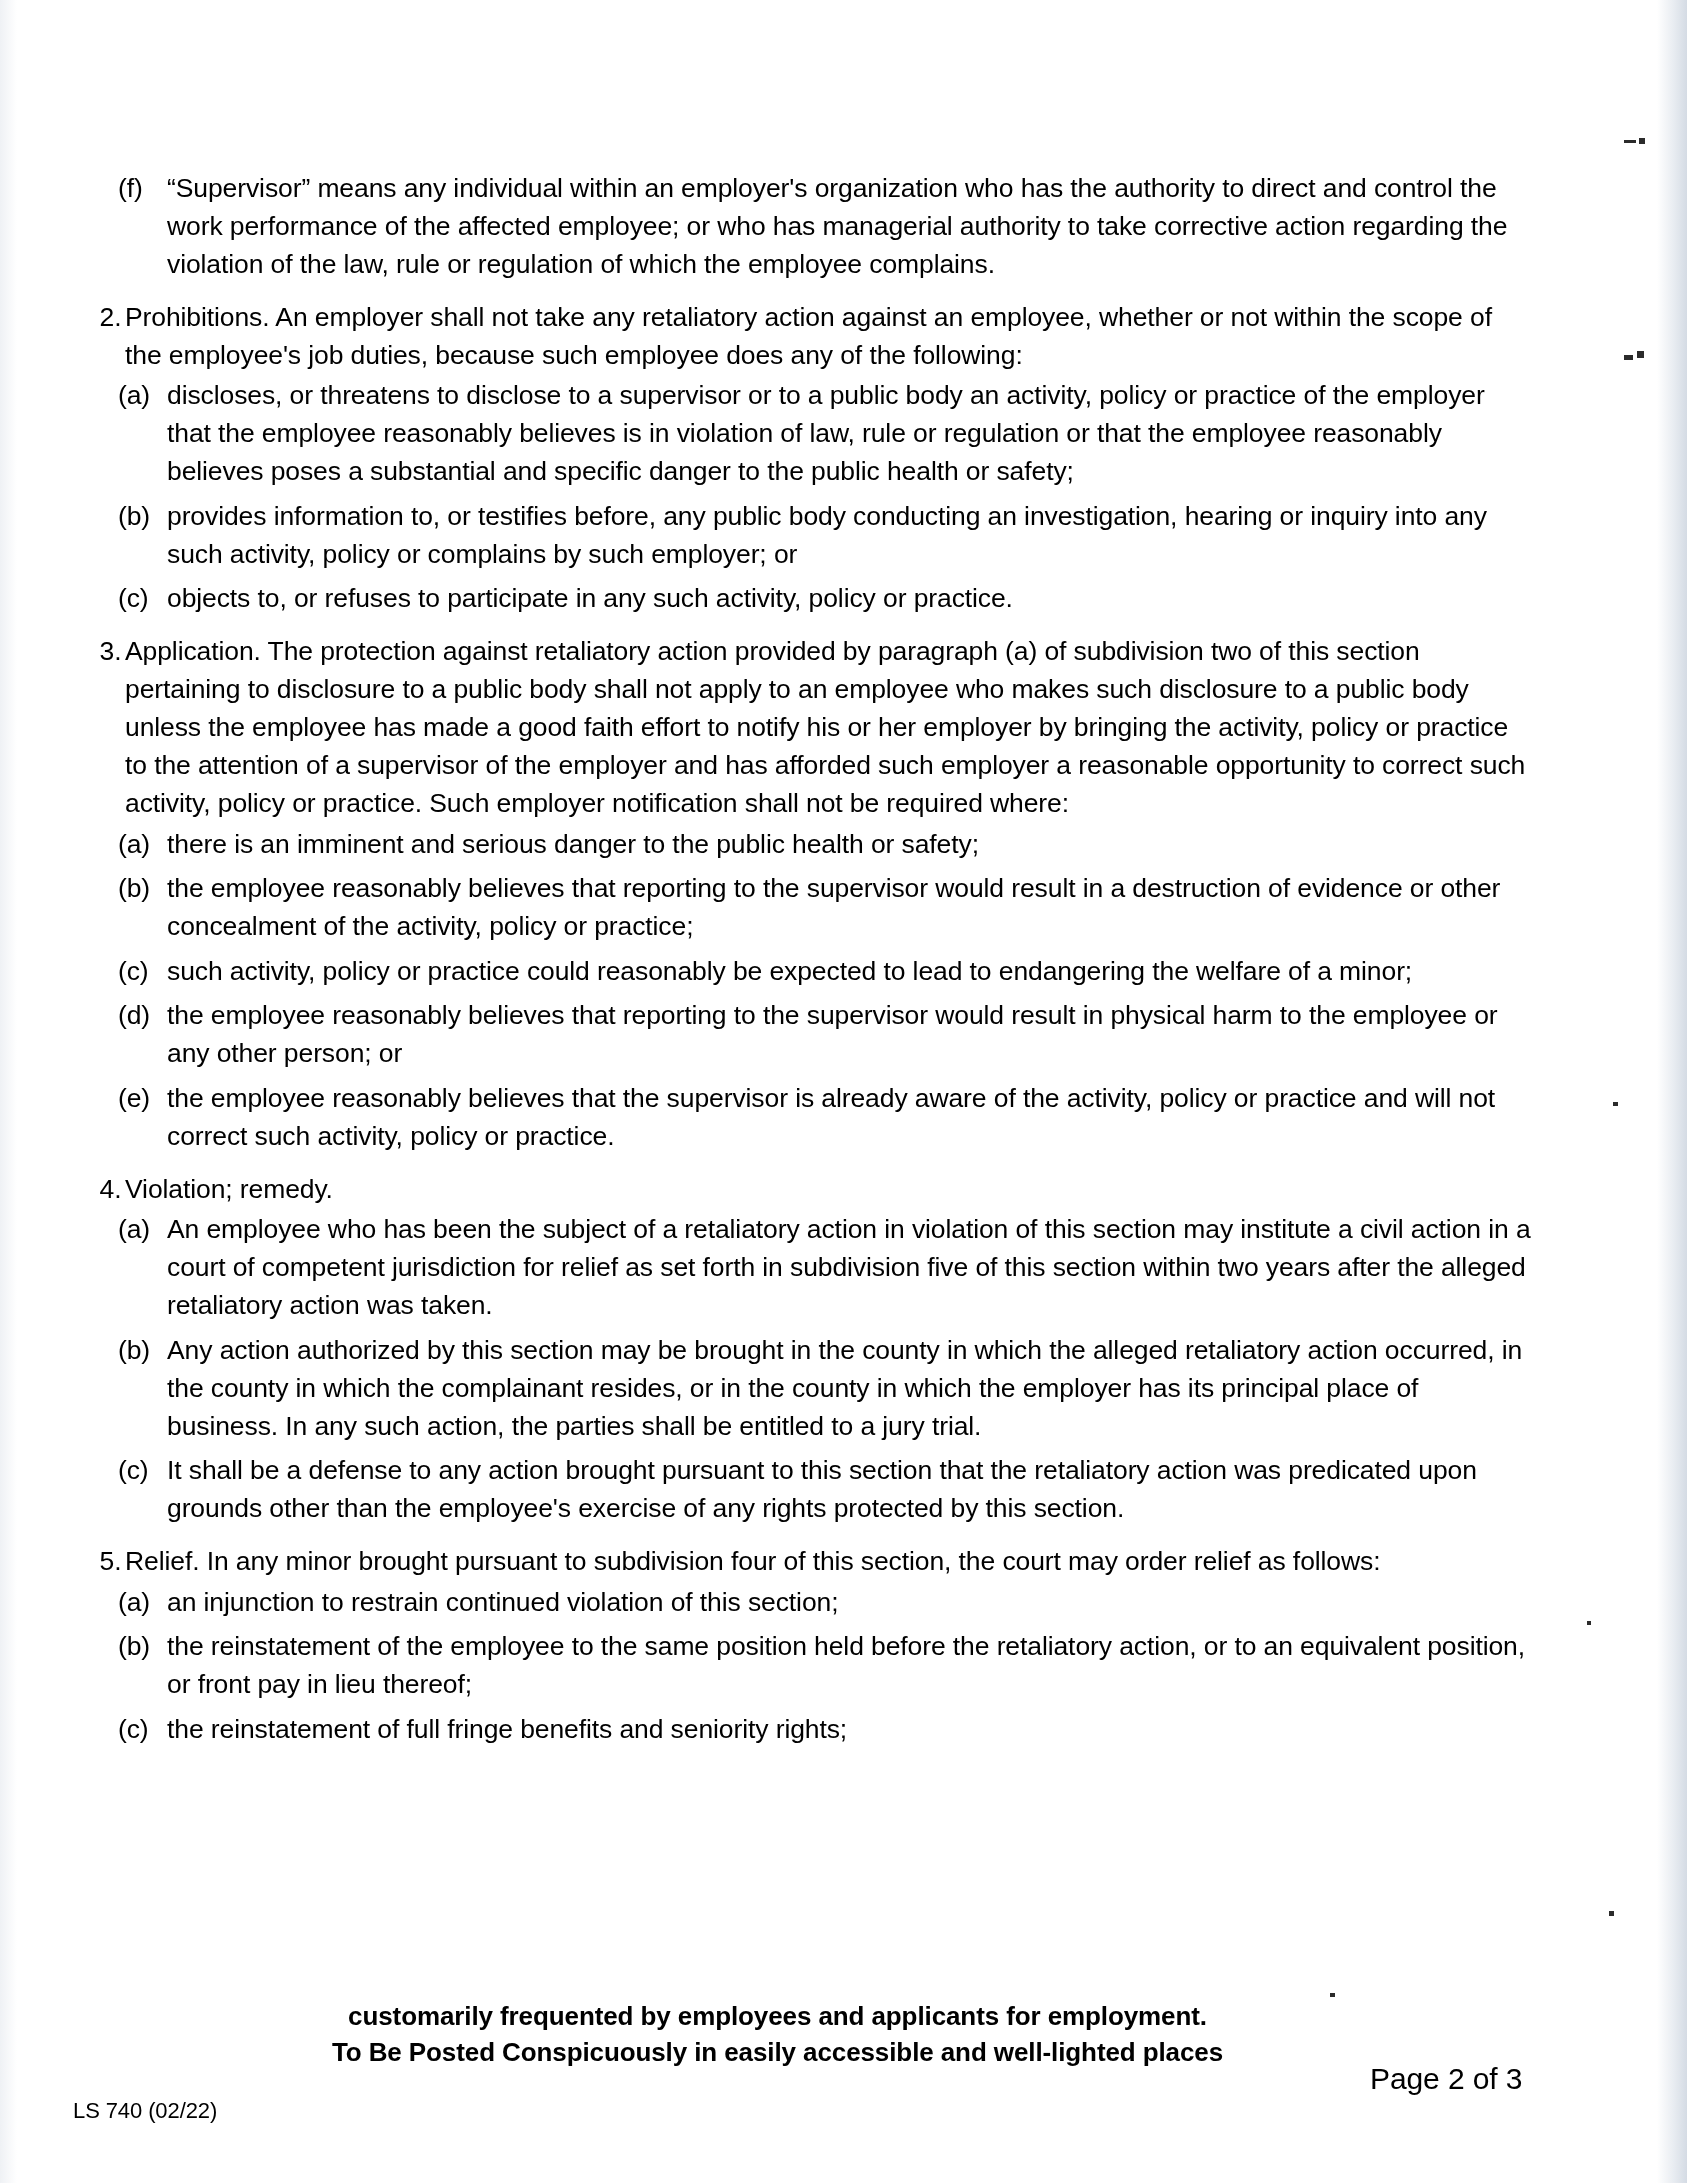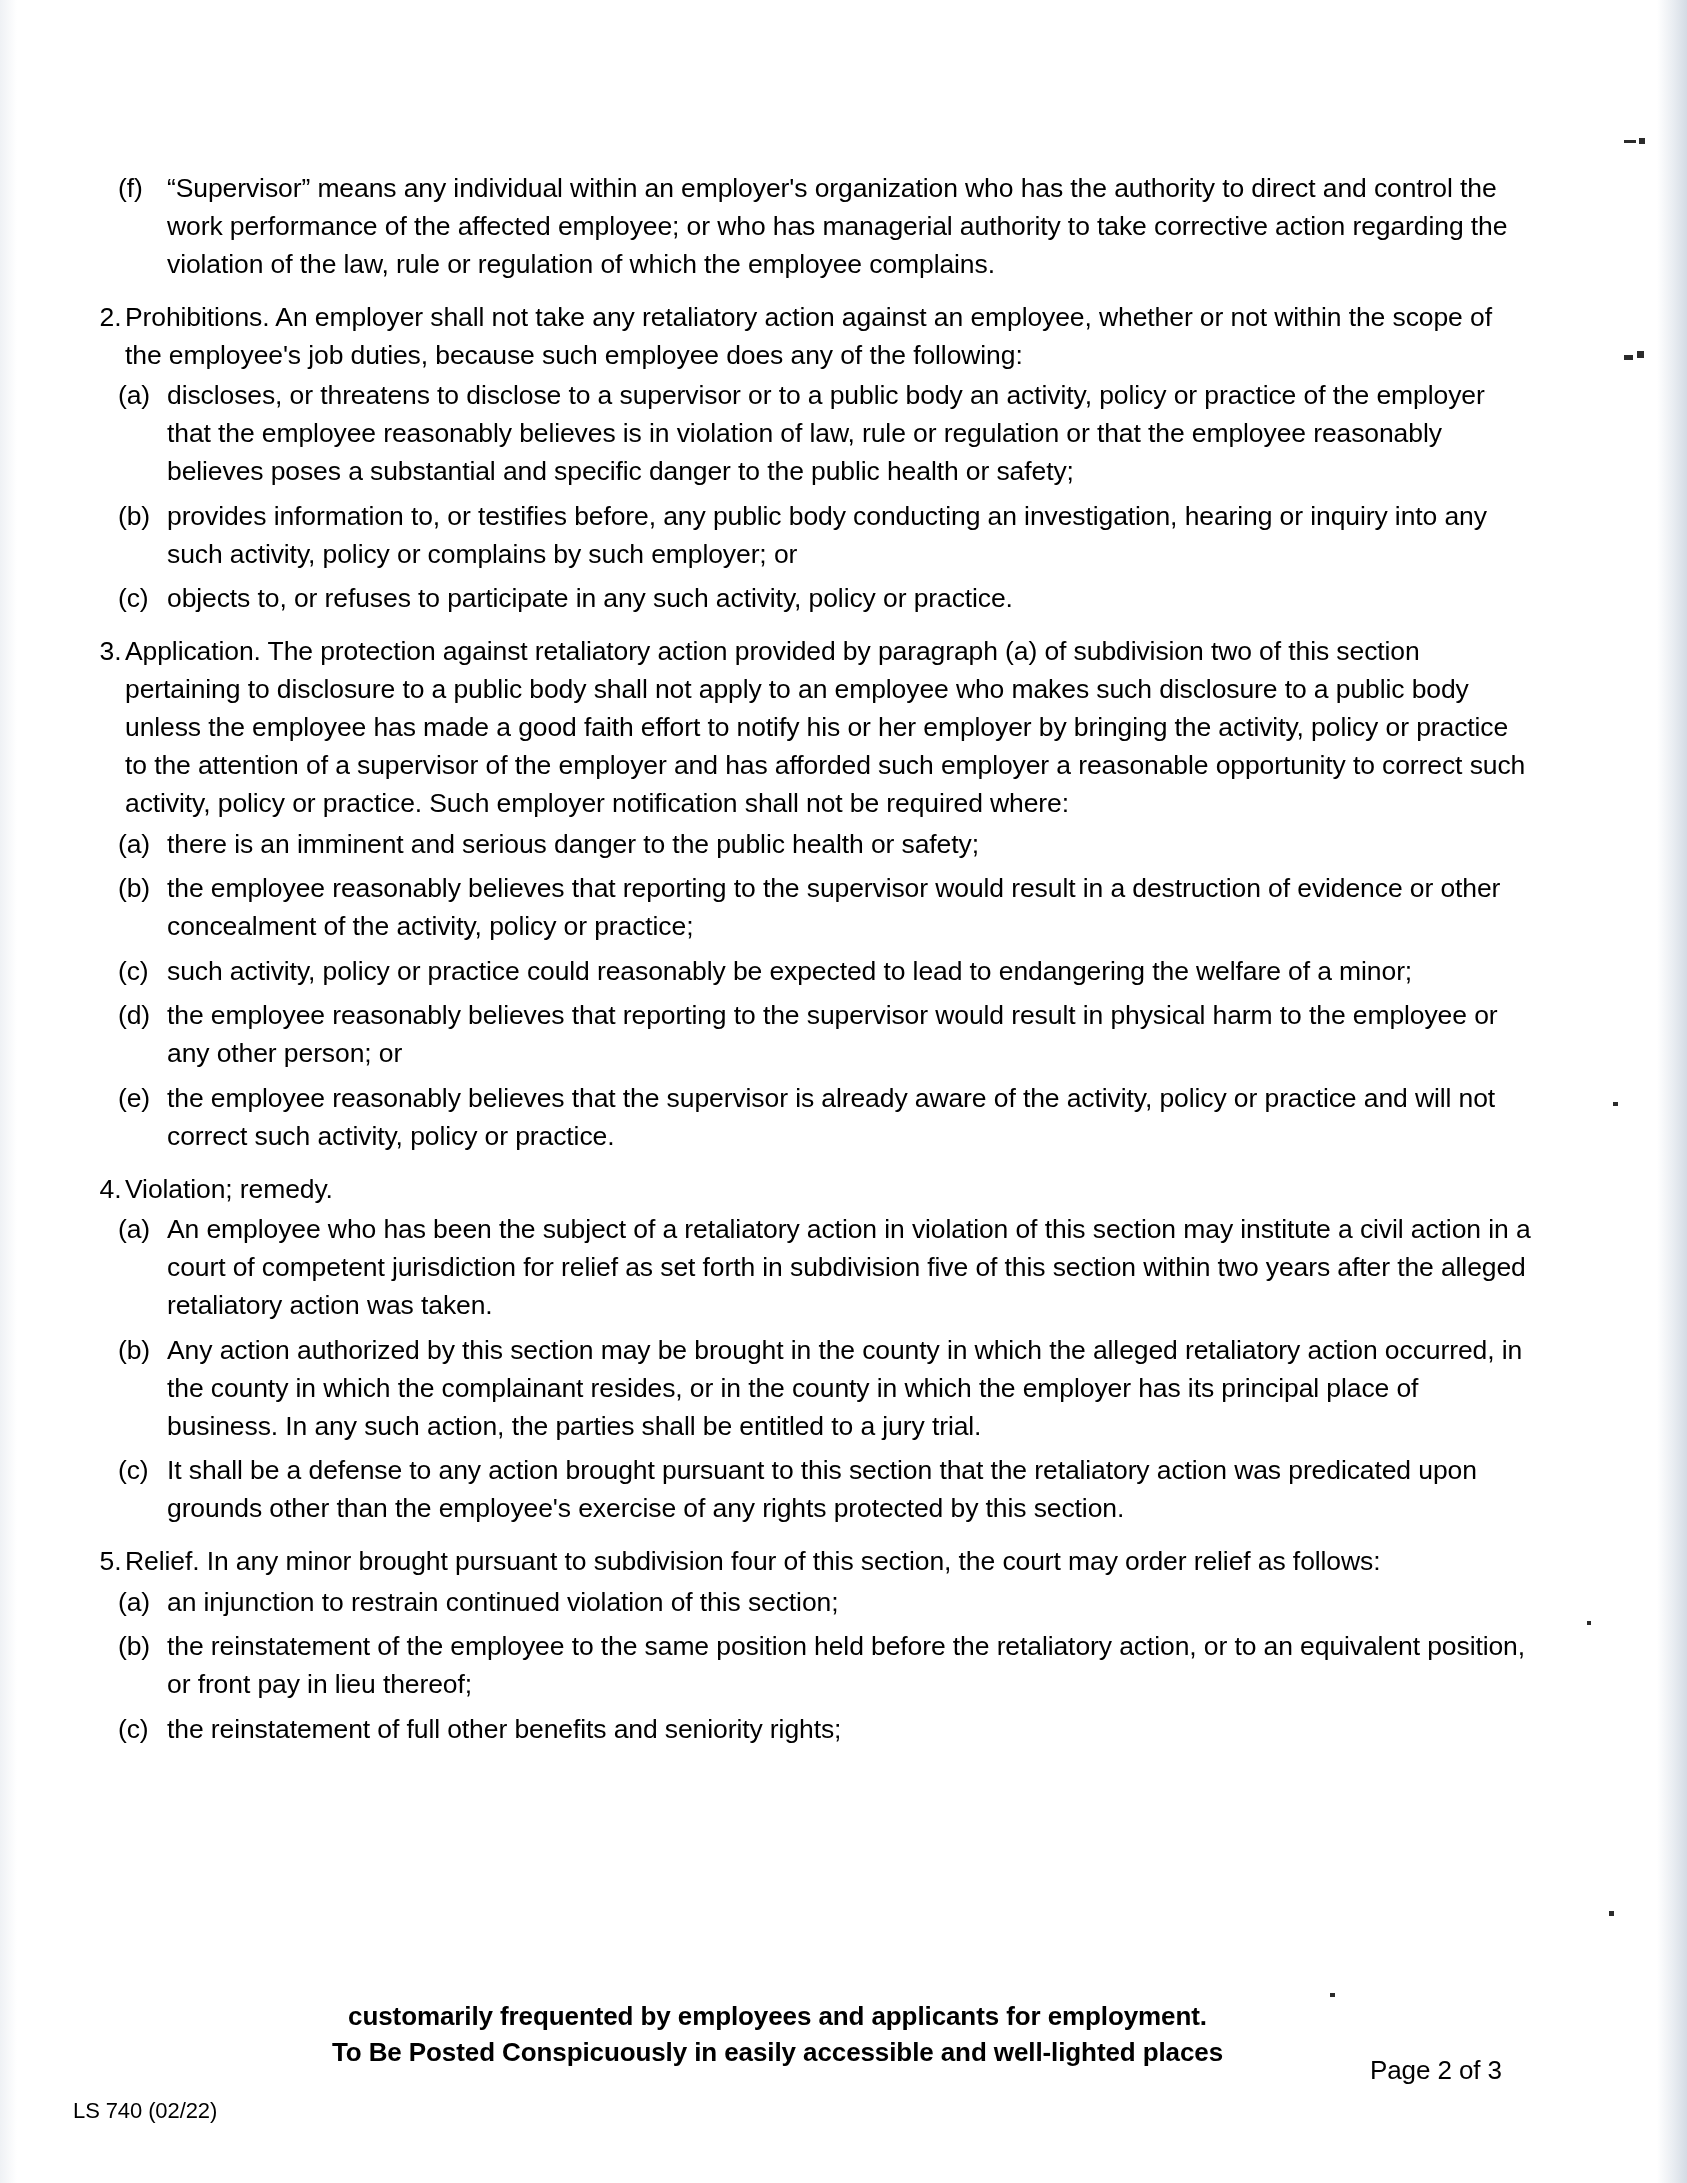--- a/index.html
+++ b/index.html
@@ -119,22 +119,22 @@
     position: absolute;
     left: 73px;
     top: 64px;
     font-size: 22px;
     letter-spacing: -0.1px;
     margin-top: 36px;
   }
   .footer-right {
     position: absolute;
     left: 1370px;
-    top: 57px;
-    font-size: 26px;
+    top: 64px;
+    font-size: 30px;
     letter-spacing: -0.1px;
   }
 </style>
 </head>
 <body>
 
 <div class="page">
 
   <div class="scan-tint-left"></div>
   <div class="scan-tint-right"></div>
@@ -165,21 +165,21 @@
         <div class="alpha-item"><span class="marker">(e)</span><span>the employee reasonably believes that the supervisor is already aware of the activity, policy or practice and will not correct such activity, policy or practice.</span></div>
         <div class="gap-sm"></div>
         <div class="num-item"><span class="marker">4.</span><span>Violation; remedy.</span></div>
         <div class="alpha-item"><span class="marker">(a)</span><span>An employee who has been the subject of a retaliatory action in violation of this section may institute a civil action in a court of competent jurisdiction for relief as set forth in subdivision five of this section within two years after the alleged retaliatory action was taken.</span></div>
         <div class="alpha-item"><span class="marker">(b)</span><span>Any action authorized by this section may be brought in the county in which the alleged retaliatory action occurred, in the county in which the complainant resides, or in the county in which the employer has its principal place of business. In any such action, the parties shall be entitled to a jury trial.</span></div>
         <div class="alpha-item"><span class="marker">(c)</span><span>It shall be a defense to any action brought pursuant to this section that the retaliatory action was predicated upon grounds other than the employee's exercise of any rights protected by this section.</span></div>
         <div class="gap-sm"></div>
         <div class="num-item"><span class="marker">5.</span><span>Relief. In any minor brought pursuant to subdivision four of this section, the court may order relief as follows:</span></div>
         <div class="alpha-item"><span class="marker">(a)</span><span>an injunction to restrain continued violation of this section;</span></div>
         <div class="alpha-item"><span class="marker">(b)</span><span>the reinstatement of the employee to the same position held before the retaliatory action, or to an equivalent position, or front pay in lieu thereof;</span></div>
-        <div class="alpha-item"><span class="marker">(c)</span><span>the reinstatement of full other benefits and seniority rights;</span></div>
+        <div class="alpha-item"><span class="marker">(c)</span><span>the reinstatement of full fringe benefits and seniority rights;</span></div>
       </div>
   </div>
 
   <div class="footer">
     <div class="footer-center">
       <div>customarily frequented by employees and applicants for employment.</div>
       <div>To Be Posted Conspicuously in easily accessible and well-lighted places</div>
     </div>
     <div class="footer-left">LS 740 (02/22)</div>
     <div class="footer-right">Page 2 of 3</div>

